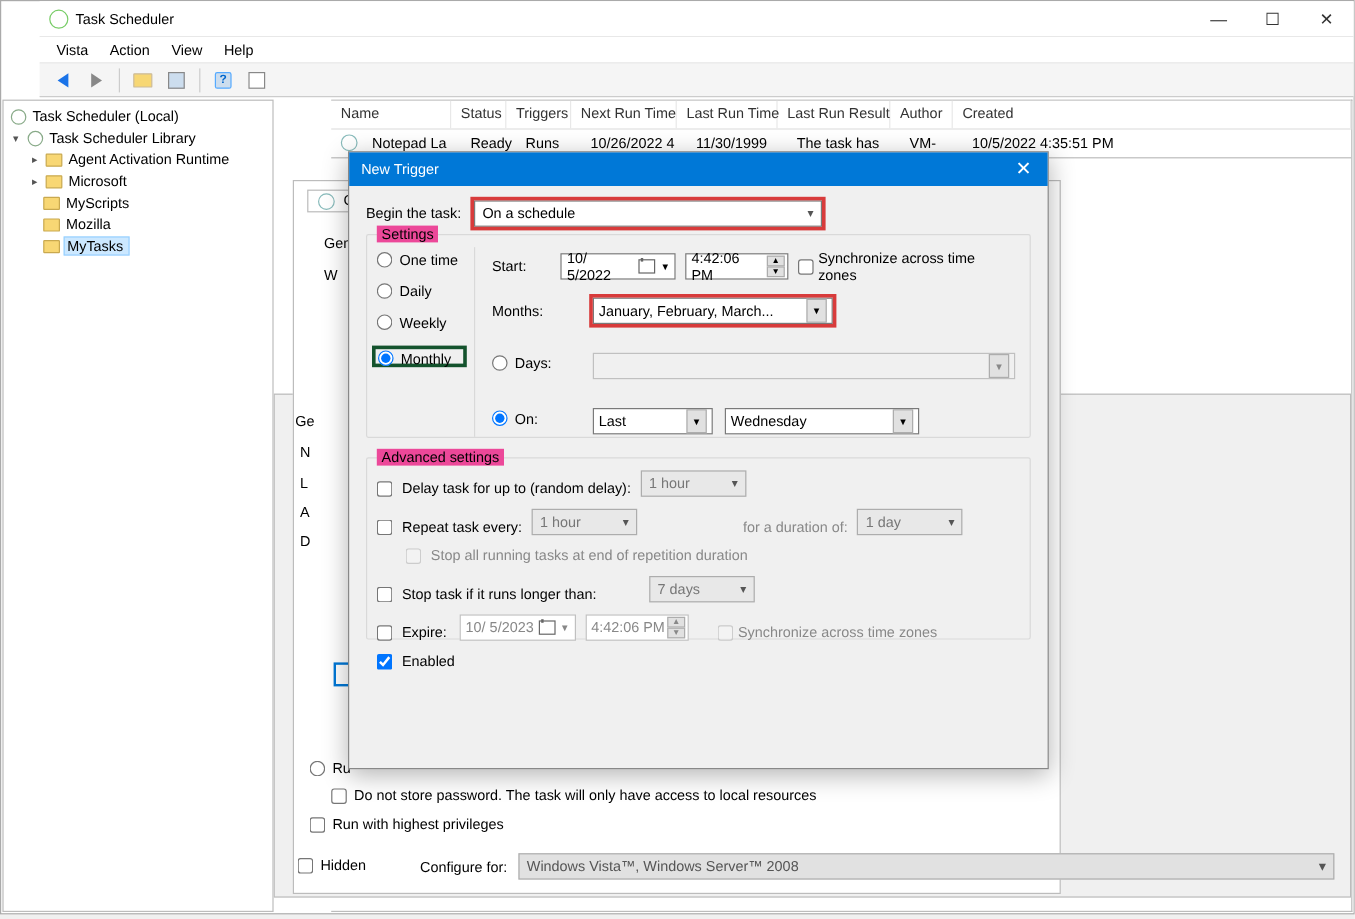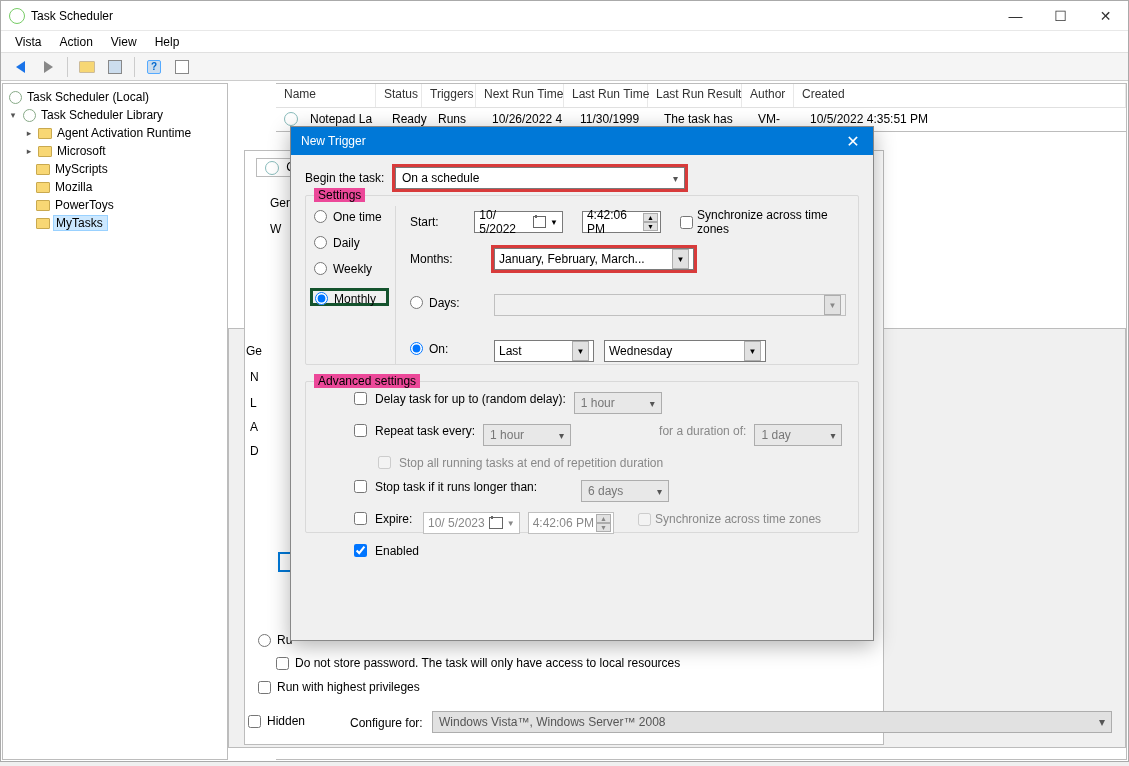--- a/index.html
+++ b/index.html
@@ -1,19 +1,19 @@
 <!DOCTYPE html>
 <html><head>
 <meta charset="utf-8">
 <style>
   * { box-sizing: border-box; margin: 0; padding: 0; }
   body { font-family: "Segoe UI", Tahoma, sans-serif; font-size: 12px; background: #f0f0f0; width: 1129px; height: 766px; overflow: hidden; position: relative; color: #000; }
   
   
-  .main-window { position: absolute; top: 0; left: 0; width: 1129px; height: 762px; background: #fff; border: 1px solid #aaa; }
+  .main-window { position: absolute; top: 0; left: 0; width: 1129px; height: 762px; background: #fff; border: 1px solid #aaa; padding-left: 32px; }
   .titlebar { height: 30px; display: flex; align-items: center; padding: 0 0 0 8px; background: #fff; border-bottom: 1px solid #e8e8e8;}
   .titlebar-title { flex: 1; font-size: 12px; color: #000; }
   .titlebar-icon { width: 16px; height: 16px; margin-right: 6px; border: 1.5px solid #7c6; border-radius: 50%; display:inline-block; position: relative;}
   .win-btns { display:flex; }
   .win-btn { width: 45px; height: 29px; display:flex; align-items:center; justify-content:center; color:#333; font-size: 14px;}
   
   .menubar { height: 22px; background:#fff; padding-left:6px; border-bottom:1px solid #e0e0e0; display:flex; align-items:center; gap:2px; }
   .menubar-item { padding: 2px 8px; }
   
   .toolbar { height: 28px; background:#f5f5f5; border-bottom:1px solid #ccc; display:flex; align-items:center; padding-left:8px; gap:6px;}
@@ -74,34 +74,34 @@
   .groupbox { border:1px solid #d9d9d9; border-radius:2px; padding: 10px 8px 12px 8px; margin-top: 4px; position:relative;}
   .groupbox-title { position:absolute; top:-8px; left:8px; background:#ec4899; padding:0 4px; color:#000;}
   
   .settings-inner { display:flex; gap: 10px;}
   .freq-col { width: 86px; padding-top:4px; border-right: 1px solid #d9d9d9; padding-right:6px;}
   .radio-row { display:flex; align-items:flex-start; gap:6px; margin-bottom:8px; height:18px;}
   input[type=radio], input[type=checkbox] { width:13px; height:13px; margin:0;}
   .radio-highlight { border:3px solid #14532d; padding: 1px 8px 1px 2px; margin-left:-4px;}
   
   .sched-col { flex:1; padding: 2px 4px;}
-  .sched-row { display:flex; align-items:center; gap:19px; margin-bottom: 12px;}
+  .sched-row { display:flex; align-items:center; gap:8px; margin-bottom: 12px;}
   .date-input { border:1px solid #7a7a7a; background:#fff; height:22px; padding:0 4px; display:flex; align-items:center; gap:4px; font-size:12px;}
   .cal-glyph { width:14px; height:12px; border:1px solid #666; position:relative;}
   .cal-glyph::before { content:""; position:absolute;top:-2px;left:1px;width:2px;height:3px;background:#666;}
   .spin-input { border:1px solid #7a7a7a; background:#fff; height:22px; padding:0 2px 0 4px; display:flex; align-items:center; gap:2px; font-size:12px;}
   .spin-btns { display:flex; flex-direction:column; }
   .spin-btn { width:15px; height:9px; border:1px solid #adadad; background:#e1e1e1; font-size:7px; line-height:7px; text-align:center;}
   
   .monthly-grid { display:grid; grid-template-columns: 60px 1fr; row-gap: 8px; column-gap: 8px; align-items:center;gap:24px;}
   .wide-combo { border:1px solid #7a7a7a; background:#fff; height:22px; display:flex; align-items:center; padding:0 4px; justify-content:space-between; font-size:12px;}
   .drop-btn { width:17px; height:20px; border:1px solid #adadad; background:#e1e1e1; display:flex; align-items:center; justify-content:center; font-size:8px;}
   .wide-combo.disabled { background:#f0f0f0; color:#888; border-color:#c0c0c0;}
   
-  .adv-row { display:flex; align-items:flex-start; gap:8px; margin-bottom: 10px; margin-left: 40px;}
+  .adv-row { display:flex; align-items:flex-end; gap:8px; margin-bottom: 10px;}
   .combo-small { border:1px solid #adadad; background:#e8e8e8; height:22px; display:flex; align-items:center; padding:0 6px; color:#777; width:88px; justify-content:space-between;}
   .disabled-text { color:#888; }
   
   .modal-footer { position:absolute; bottom:12px; right:16px; display:flex; gap:8px;}
   .btn { width:86px; height:24px; border:1px solid #adadad; background:#e1e1e1; display:flex; align-items:center; justify-content:center; font-size:12px;}
   .btn-default { border:2px solid #0078d7; background:#e1e1e1;}
 </style>
 </head>
 <body>
 
@@ -181,26 +181,20 @@
         <span class="tree-ico">
             <span class="folder-glyph"></span>
           </span>
         <span class="tree-label">MyScripts</span>
       </div>
       <div class="tree-row" style="padding-left:32px">
         <span class="tree-ico">
             <span class="folder-glyph"></span>
           </span>
         <span class="tree-label">Mozilla</span>
-      </div>
-      <div class="tree-row" style="padding-left:32px">
-        <span class="tree-ico">
-            <span class="folder-glyph"></span>
-          </span>
-        <span class="tree-label">PowerToys</span>
       </div>
       <div class="tree-row" style="padding-left:32px">
         <span class="tree-ico">
             <span class="folder-glyph"></span>
           </span>
         <span class="tree-label tree-selected">MyTasks</span>
       </div>
     </div>
 
     <div class="right-panel">
@@ -388,21 +382,21 @@
 
       <div class="adv-row" style="padding-left:24px">
         <input type="checkbox" disabled="" style="">
         <span class="disabled-text">Stop all running tasks at end of repetition duration</span>
       </div>
 
       <div class="adv-row">
         <input type="checkbox" style="">
         <span style="width:198px">Stop task if it runs longer than:</span>
         <div class="combo-small">
-            <span>6 days</span>
+            <span>7 days</span>
             <span class="combo-caret">▾</span>
           </div>
       </div>
 
       <div class="adv-row">
         <input type="checkbox" style="">
         <span style="width:40px">Expire:</span>
         <div class="date-input" style="color:#888;border-color:#c0c0c0">
           <span>10/  5/2023</span>
           <span class="cal-glyph"></span>

